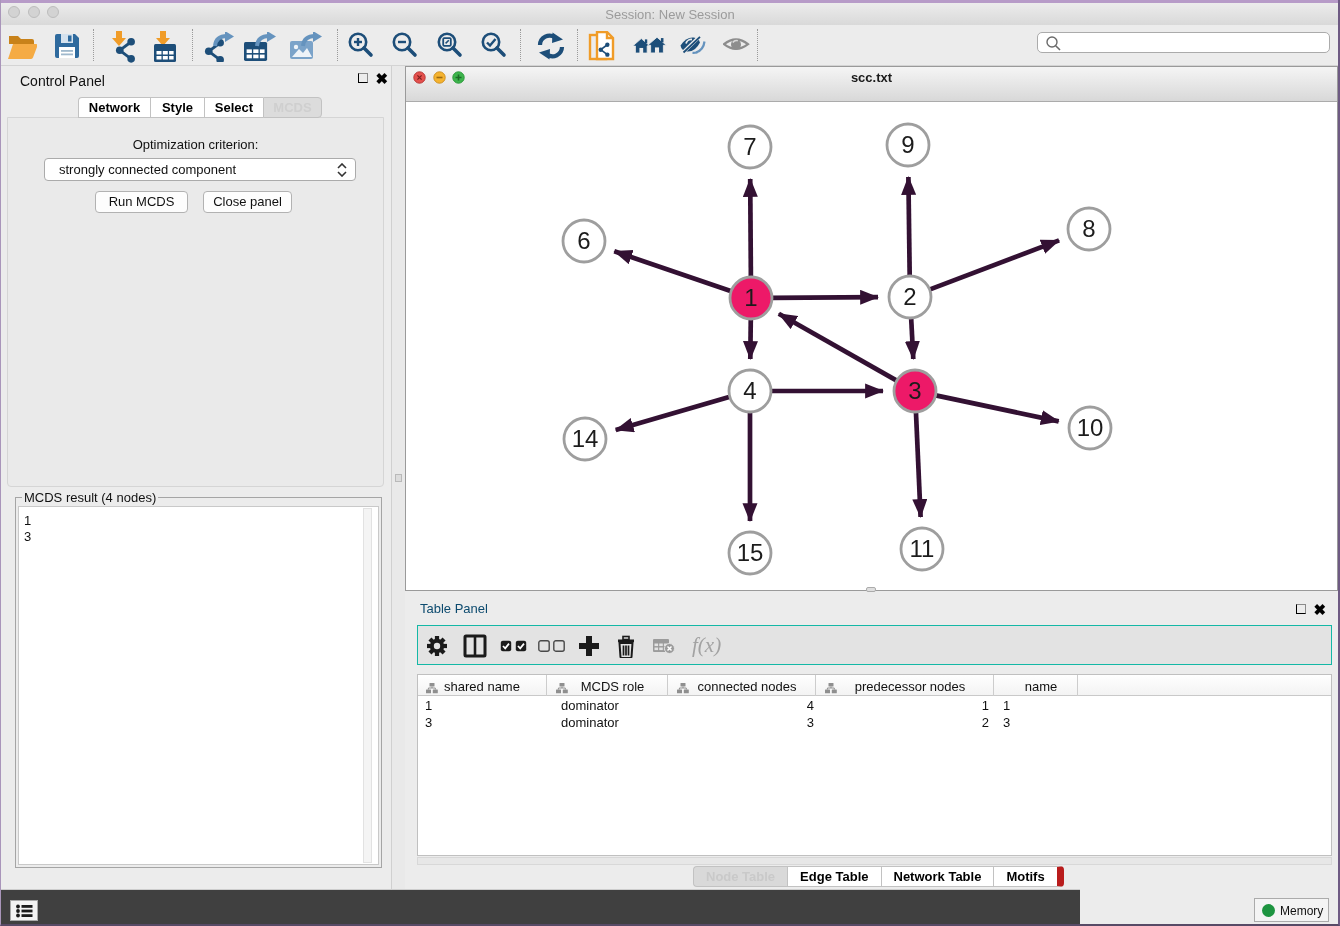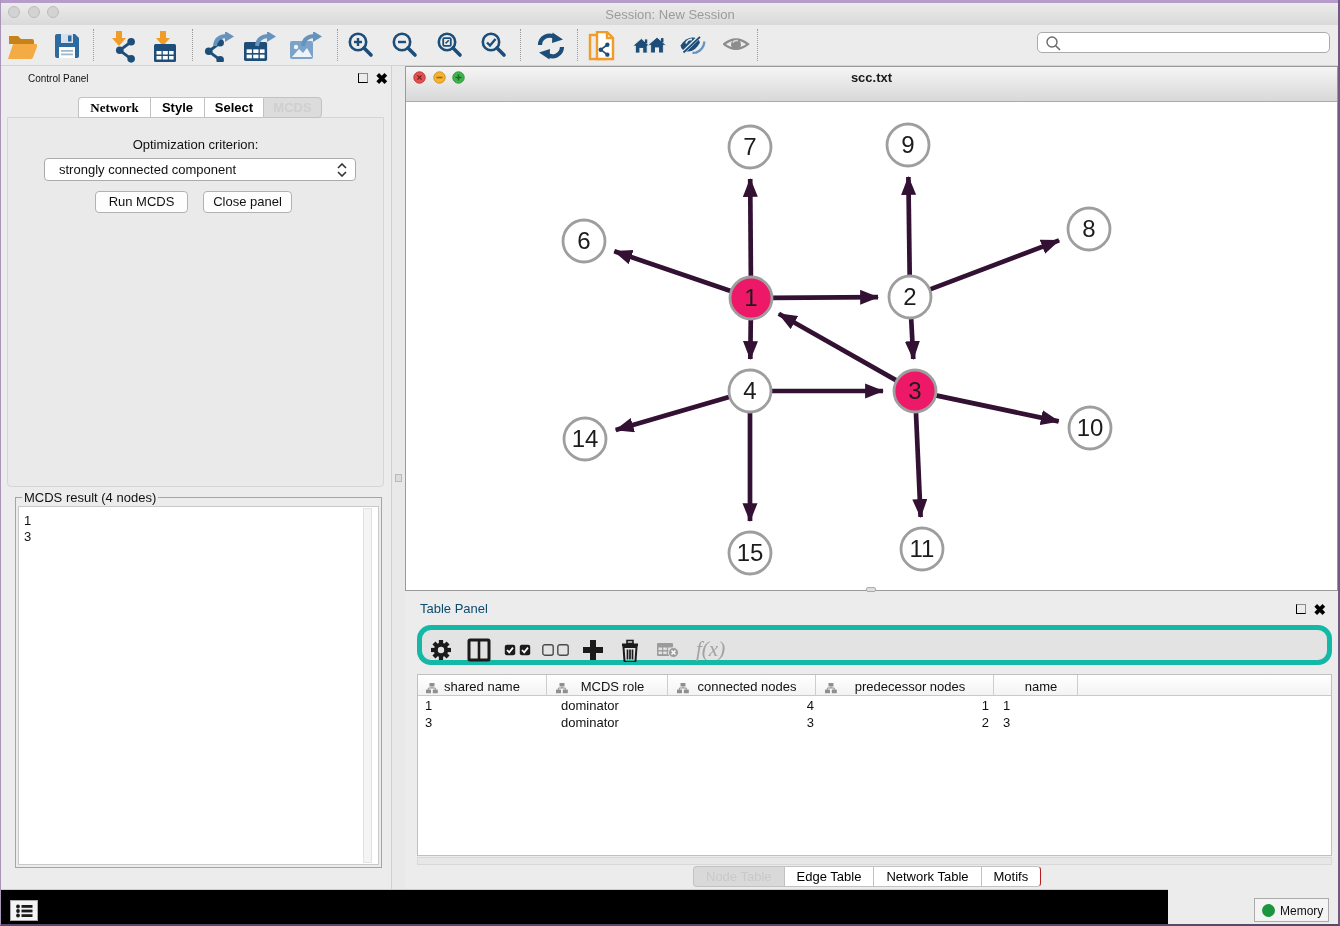--- a/index.html
+++ b/index.html
@@ -14,25 +14,25 @@
   #title-text { position:absolute; top:4px; left:0; width:100%; text-align:center;
     font-size:13px; color:#9b9b9b; }
   
   #toolbar { position:absolute; left:0; top:25px; width:1340px; height:40px; }
   .tsep { position:absolute; top:4px; height:32px; width:0; border-left:1px dotted #9a9a9a; }
   .ticon { position:absolute; top:4px; }
   #searchbox { position:absolute; left:1037px; top:7px; width:293px; height:21px; background:#fff;
     border:1px solid #ababab; border-radius:5px; }
   
   #cp-head { position:absolute; left:0; top:66px; width:391px; height:26px; }
-  #cp-head .t { position:absolute; left:28px; top:7px; font-size:10px; color:#111; }
+  #cp-head .t { position:absolute; left:20px; top:7px; font-size:14px; color:#111; }
   #cp-tabs { position:absolute; left:78px; top:97px; height:21px; font-size:13px; font-weight:bold; }
   .cptab { float:left; height:21px; line-height:20px; background:#fff; text-align:center;
     border:1px solid #c2c2c2; border-right:none; color:#000; text-align:center; }
-  .cptab.first { border-radius:4px 0 0 0;font-family:Liberation Serif, serif; }
+  .cptab.first { border-radius:4px 0 0 0; }
   .cptab.last { border-radius:0 4px 4px 0; border-right:1px solid #c2c2c2; background:#dcdcdc; color:#cfcfcf; }
   #cp-body { position:absolute; left:7px; top:117px; width:377px; height:370px;
     background:#eaeaea; border:1px solid #d5d5d5; border-radius:0 0 4px 4px; }
   #opt-label { position:absolute; left:0; top:137px; width:391px; text-align:center; font-size:13px; color:#111; }
   #opt-select { position:absolute; left:44px; top:158px; width:312px; height:23px; background:#fff;
     border:1px solid #ababab; border-radius:4px; font-size:13px; color:#111; line-height:21px; padding-left:14px; }
   .btn { position:absolute; height:22px; background:#fdfdfd; border:1px solid #b2b2b2; border-radius:4px;
     font-size:13px; color:#111; text-align:center; line-height:20px; }
   #fieldset { position:absolute; left:15px; top:497px; width:367px; height:371px; border:1px solid #a5a5a5; }
   #fieldset .legend { position:absolute; left:6px; top:-8px; background:#ececec; padding:0 2px; font-size:13px; color:#111; }
@@ -45,30 +45,30 @@
   
   #netwin { position:absolute; left:405px; top:66px; width:933px; height:525px; border:1px solid #9a9a9a; background:#fff; }
   #net-titlebar { position:absolute; left:0; top:0; width:100%; height:35px;
     background:linear-gradient(#f5f5f5,#d8d8d8); border-bottom:1px solid #ababab; }
   #net-titlebar .t { position:absolute; width:100%; text-align:center; top:3px; font-size:13px; font-weight:bold; color:#1a1a1a; }
   #graph { position:absolute; left:0; top:22px; }
   
   #tp-head { position:absolute; left:404px; top:597px; width:936px; height:24px; }
   #tp-head .t { position:absolute; left:16px; top:4px; font-size:13px; color:#0c4a6e; }
   #tp-toolbar { position:absolute; left:417px; top:625px; width:915px; height:40px;
-    background:#e3e3e3; border:5px solid #14b8a6; border-radius:14px; }
+    background:#e3e3e3; border:1px solid #14b8a6; border-radius:0; }
   #tp-table { position:absolute; left:417px; top:674px; width:915px; height:182px; background:#fff; border:1px solid #c0c0c0; }
   #tp-scroll { position:absolute; left:417px; top:857px; width:915px; height:8px; background:#e7e7e7; border:1px solid #d8d8d8; }
-  #tp-tabs { position:absolute; left:693px; top:866px; height:21px; font-size:13px; font-weight:normal; }
+  #tp-tabs { position:absolute; left:693px; top:866px; height:21px; font-size:13px; font-weight:bold; }
   .tptab { float:left; height:21px; line-height:20px; padding:0 12px; background:#fff;
     border:1px solid #c2c2c2; border-right:none; color:#000; }
   .tptab.first { border-radius:4px 0 0 4px; background:#d9d9d9; color:#c9c9c9; }
-  .tptab.last { border-radius:0 4px 4px 0; border-right:1px solid #b91c1c; }
-  
-  #statusbar { position:absolute; left:0; top:889px; width:1168px; height:37px; background:#000000; border-top:1px solid #cdcdcd;padding-left:20px; }
+  .tptab.last { border-radius:0 4px 4px 0; border-right:7px solid #b91c1c; }
+  
+  #statusbar { position:absolute; left:0; top:889px; width:1080px; height:37px; background:#404040; border-top:1px solid #cdcdcd;padding-left:20px; }
   #sb-left { position:absolute; left:10px; top:10px; width:28px; height:21px; background:#f4f4f4; border:1px solid #ababab; }
   #sb-mem { position:absolute; left:1254px; top:8px; width:75px; height:24px; background:#f4f4f4; border:1px solid #ababab;
     font-size:12px; color:#111; }
 </style>
 </head>
 <body>
 <div id="titlebar">
   <span class="dot" style="left:8px;"></span>
   <span class="dot" style="left:28px;"></span>
   <span class="dot" style="left:47px;"></span>

